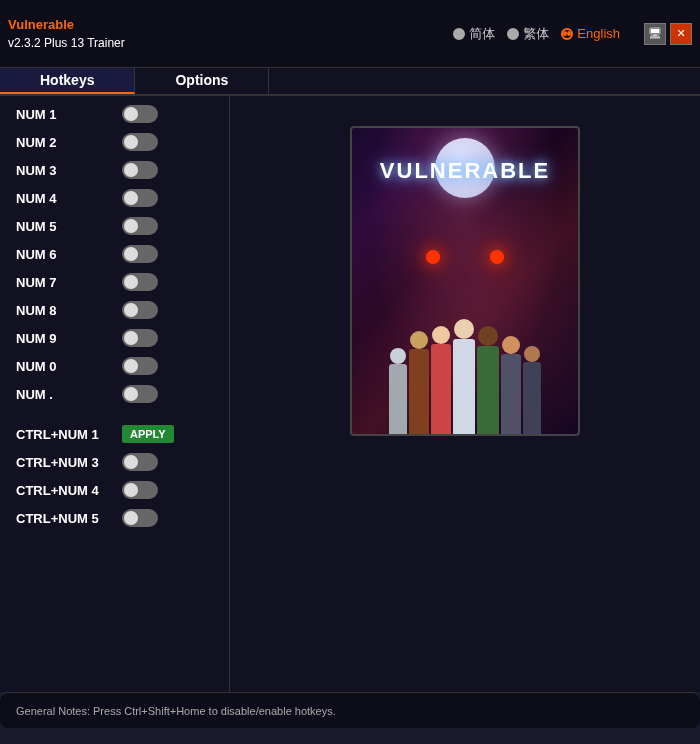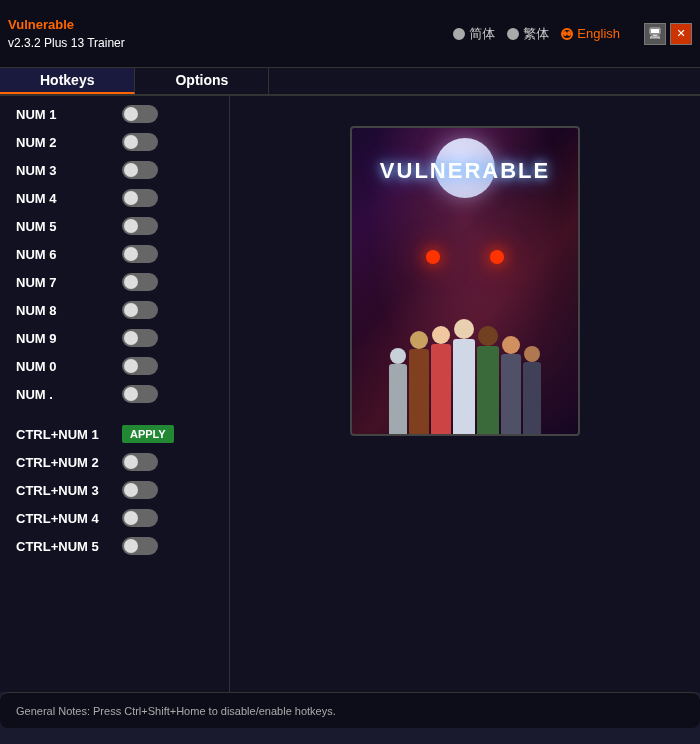--- a/index.html
+++ b/index.html
@@ -372,26 +372,20 @@
         <div class="toggle-switch">
           <div class="toggle-knob"></div>
         </div>
       </div>
       <div class="separator"></div>
       <div class="hotkey-row">
         <div class="hotkey-label">CTRL+NUM 1</div>
         <button class="apply-btn">APPLY</button>
       </div>
       <div class="hotkey-row">
-        <div class="hotkey-label">CTRL+NUM 2</div>
-        <div class="toggle-switch">
-          <div class="toggle-knob"></div>
-        </div>
-      </div>
-      <div class="hotkey-row">
         <div class="hotkey-label">CTRL+NUM 3</div>
         <div class="toggle-switch">
           <div class="toggle-knob"></div>
         </div>
       </div>
       <div class="hotkey-row">
         <div class="hotkey-label">CTRL+NUM 4</div>
         <div class="toggle-switch">
           <div class="toggle-knob"></div>
         </div>

